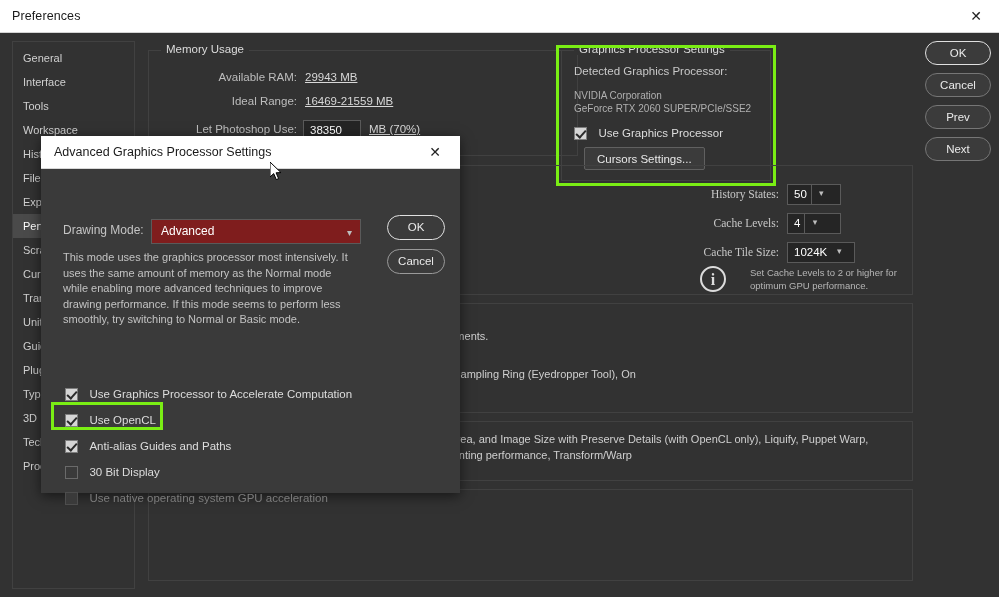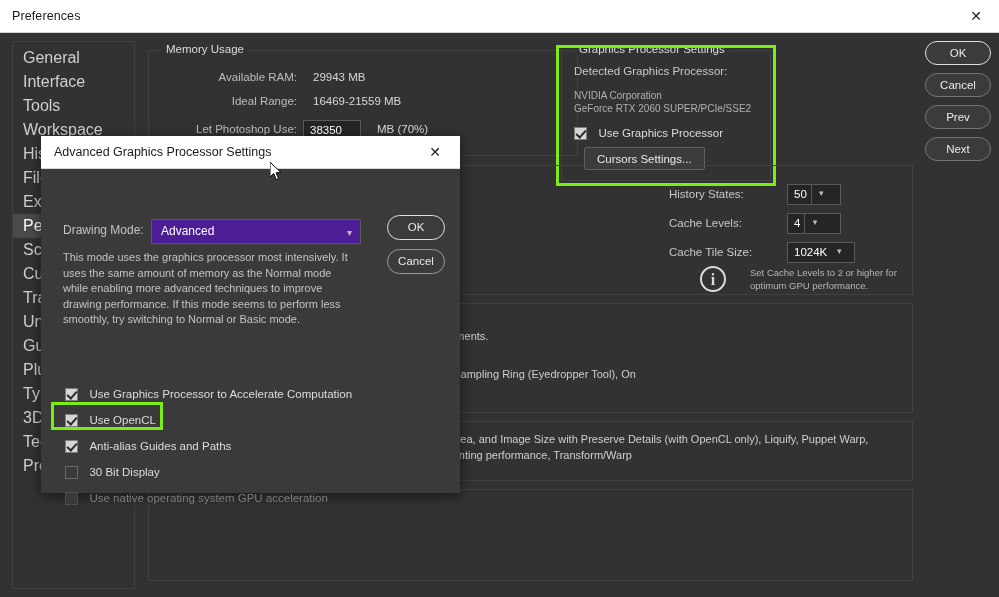--- a/index.html
+++ b/index.html
@@ -49,21 +49,21 @@
     position: absolute; left: 12px; top: 8px;
     width: 123px; height: 548px;
     background: #323232;
     border: 1px solid #414141;
     padding-top: 4px;
     overflow: hidden;
   }
   .side-item {
     height: 24px; line-height: 24px;
     padding-left: 10px;
-    font-size: 16px;
+    font-size: 11px;
     color: #d0d0d0;
     white-space: nowrap;
     cursor: default;
   }
   .side-item.selected {
     background: #4a4a4a;
     color: #ffffff;
   }
 
   
@@ -102,22 +102,23 @@
     white-space: nowrap;
   }
   .mrow .lbl {
     display: inline-block;
     width: 140px;
     text-align: right;
     color: #bdbdbd;
   }
   .mrow .val {
     display: inline-block;
-    margin-left: 16px;
+    margin-left: 8px;
     color: #d8d8d8;
+    text-decoration: underline;
   }
   .numfield {
     display: inline-block;
     width: 58px; height: 20px;
     line-height: 19px;
     margin-left: 6px;
     padding-left: 6px;
     background: #252525;
     border: 1px solid #5a5a5a;
     color: #ffffff;
@@ -183,21 +184,21 @@
     vertical-align: 1px;
   }
 
   
   .hrow {
     position: absolute;
     font-size: 11.5px;
     color: #c8c8c8;
     white-space: nowrap;
   }
-  .hrow .lbl { display:inline-block; width: 110px; text-align: left; }
+  .hrow .lbl { display:inline-block; width: 110px; text-align: right; font-family: Liberation Serif, serif; }
   .combo {
     display: inline-block;
     height: 21px;
     margin-left: 8px;
     background: #252525;
     border: 1px solid #5a5a5a;
     vertical-align: middle;
     position: relative;
     color: #ffffff;
     font-size: 11.5px;
@@ -293,21 +294,21 @@
   }
   .modal-body { position: relative; height: 324px; }
 
   .dm-label {
     position: absolute; left: 22px; top: 54px;
     font-size: 12px; color: #c4c4c4;
   }
   .dm-select {
     position: absolute; left: 110px; top: 50px;
     width: 210px; height: 25px;
-    background: #4c1d95;
+    background: #7f1d1d;
     border: 1px solid #5a5a5a;
     color: #ffffff;
     font-size: 12px;
     line-height: 23px;
     padding-left: 9px;
     cursor: default;
   }
   .dm-select .chev {
     position: absolute; right: 8px; top: 1px;
     font-size: 10px; color: #bdbdbd;

